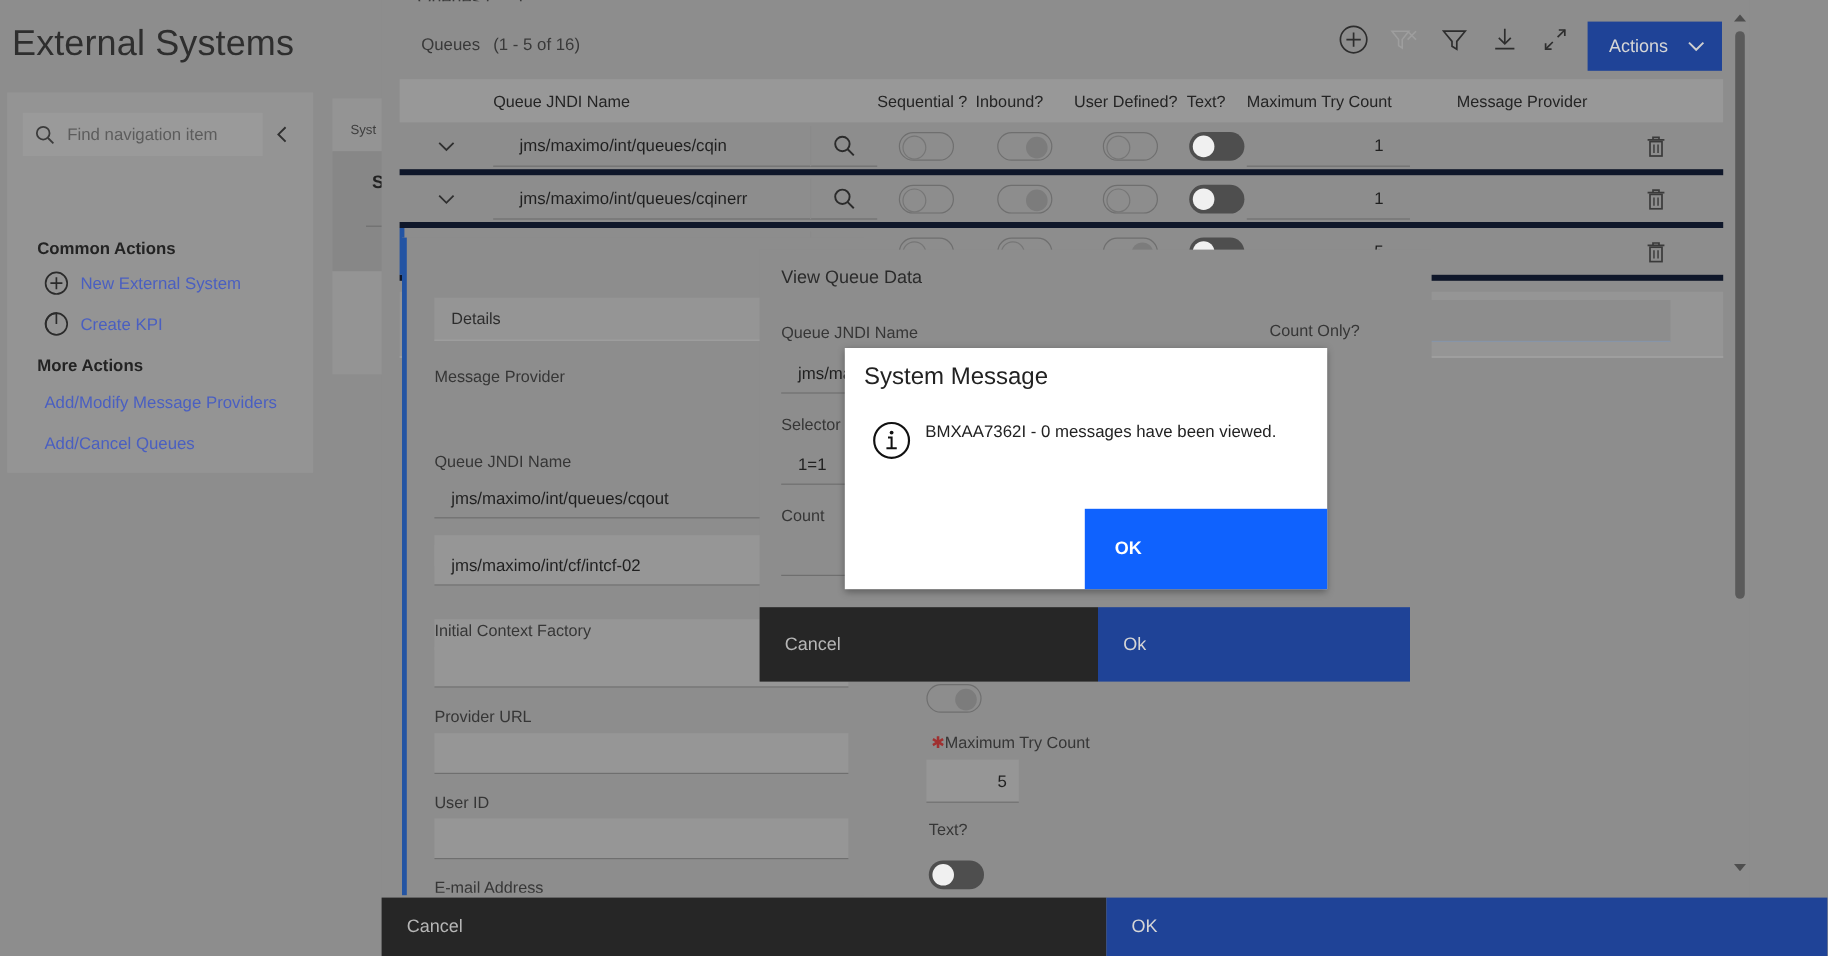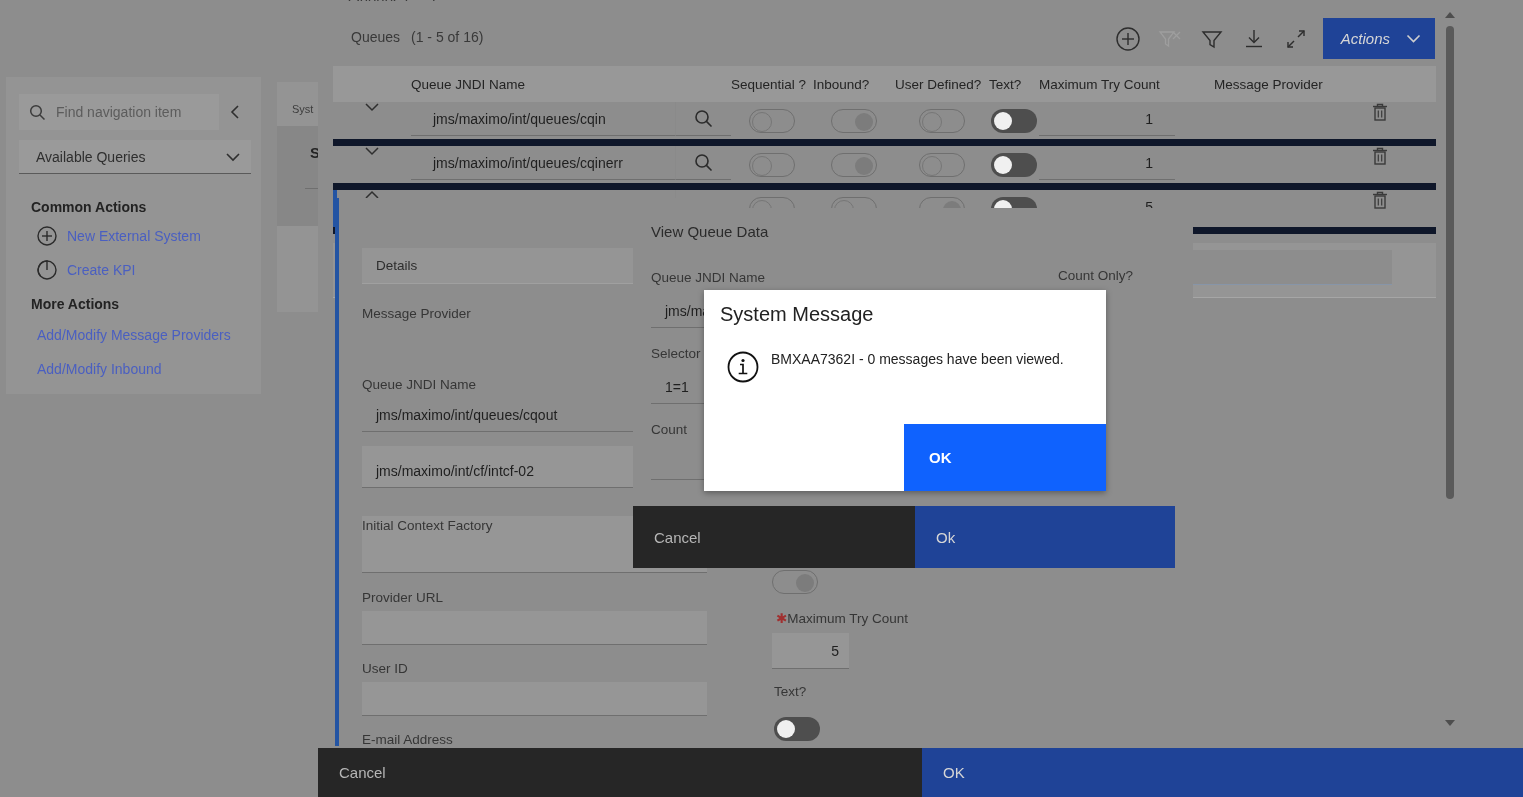--- a/index.html
+++ b/index.html
@@ -56,37 +56,37 @@
 
   
   .main { position: absolute; left: 318px; top: 0; width: 1170px; height: 797px; background: #8d8d8d; }
   .crumb-cut {
     position: absolute; left: 30px; top: -8px; font-size: 15px; color: #3b3b3b;
     overflow: hidden; height: 9px;
   }
   .list-title { position: absolute; left: 33px; top: 29px; font-size: 14px; color: #393939; }
   .list-count { position: absolute; left: 93px; top: 29px; font-size: 14px; color: #393939; }
 
-  .toolbar { position: absolute; right: 53px; top: 18px; display: flex; align-items: center; gap: 12px; font-style: italic; }
+  .toolbar { position: absolute; right: 53px; top: 18px; display: flex; align-items: flex-start; gap: 12px; }
   .tb-icon { width: 30px; height: 30px; display: flex; align-items: center; justify-content: center; }
   .actions-btn {
     background: #1f4397; color: #d6d6d6; font-size: 15px; height: 41px;
     display: flex; align-items: center; gap: 16px; padding: 0 14px 0 18px; min-width: 108px;
   }
 
   
   .tbl { position: absolute; left: 15px; top: 66px; width: 1103px; }
   .thead {
     display: flex; height: 36px; background: #989898; align-items: center;
     font-size: 13.5px; color: #242424; font-weight: 400;
   }
   .th { padding-left: 0; }
   .trow {
-    display: flex; height: 44px; position: relative;
-    border-bottom: 7px solid #0f172a;
+    display: flex; height: 44px; align-items: center; position: relative;
+    border-bottom: 5px solid #0f172a;
   }
   .trow.sel::before { content:''; position:absolute; left:0; top:0; bottom:0; width:4px; background:#2354a3; }
   .cell-chev { width: 78px; display: flex; justify-content: center; }
   .cell-jndi {
     width: 264px; font-size: 14px; color: #1f1f1f; padding-left: 22px;
     border-bottom: 1px solid #6f6f6f; height: 34px; display: flex; align-items: center;
   }
   .cell-mag { width: 56px; display: flex; align-items: center; justify-content: center;
               border-bottom: 1px solid #6f6f6f; border-left: 1px solid #8a8a8a; height: 34px; }
   .cell-tg { width: 82px; display: flex; align-items: center; justify-content: center; }
@@ -179,20 +179,21 @@
 
   svg { display: block; }
 </style>
 </head>
 <body>
 
 <div id="root">
 
   <div class="dim-layer"></div>
 
+  <div class="app-title">External Systems</div>
 
   <div class="peek-a"></div>
   <div class="peek-b"></div>
   <div class="peek-txt1">Syst</div>
   <div class="peek-txt2">S</div>
   <div class="peek-line"></div>
 
   <div class="nav-pane">
 
     <div class="nav-search">
@@ -206,28 +207,20 @@
     </div>
 
     <div class="collapse-btn">
       <span>
         <svg width="13" height="16" viewBox="0 0 13 16">
           <polyline points="9,2 3,8 9,14" fill="none" stroke="#2f2f2f" stroke-width="1.6"></polyline>
         </svg>
       </span>
     </div>
 
-    <div class="nav-select">
-      <span>Available Queries</span>
-      <span>
-        <svg width="16" height="10" viewBox="0 0 16 10">
-          <polyline points="2,2 8,8 14,2" fill="none" stroke="#2f2f2f" stroke-width="1.6"></polyline>
-        </svg>
-      </span>
-    </div>
 
     <div class="nav-head" style="top:122px;">Common Actions</div>
 
     <div class="nav-icon" style="left:30px; top:148px;">
       <svg width="22" height="22" viewBox="0 0 22 22">
         <circle cx="11" cy="11" r="9" fill="none" stroke="#2b2b2b" stroke-width="1.4"></circle>
         <line x1="11" y1="6" x2="11" y2="16" stroke="#2b2b2b" stroke-width="1.4"></line>
         <line x1="6" y1="11" x2="16" y2="11" stroke="#2b2b2b" stroke-width="1.4"></line>
       </svg>
     </div>
@@ -237,21 +230,21 @@
       <svg width="22" height="22" viewBox="0 0 22 22">
         <circle cx="11" cy="11" r="9" fill="none" stroke="#2b2b2b" stroke-width="1.4"></circle>
         <path d="M11 11 L11 2 A9 9 0 0 0 4.5 17" fill="none" stroke="#2b2b2b" stroke-width="1.4"></path>
       </svg>
     </div>
     <a class="nav-link" style="left:61px; top:185px;">Create KPI</a>
 
     <div class="nav-head" style="top:219px;">More Actions</div>
 
     <a class="nav-link" style="left:31px; top:250px;">Add/Modify Message Providers</a>
-    <a class="nav-link" style="left:31px; top:284px;">Add/Modify Inbound</a>
+    <a class="nav-link" style="left:31px; top:284px;">Add/Cancel Queues</a>
   </div>
 
   <div class="main">
 
     <div class="crumb-cut">Queues ( ... )</div>
 
     <div class="list-title">Queues</div>
     <div class="list-count">(1 - 5 of 16)</div>
 
     <div class="toolbar">

